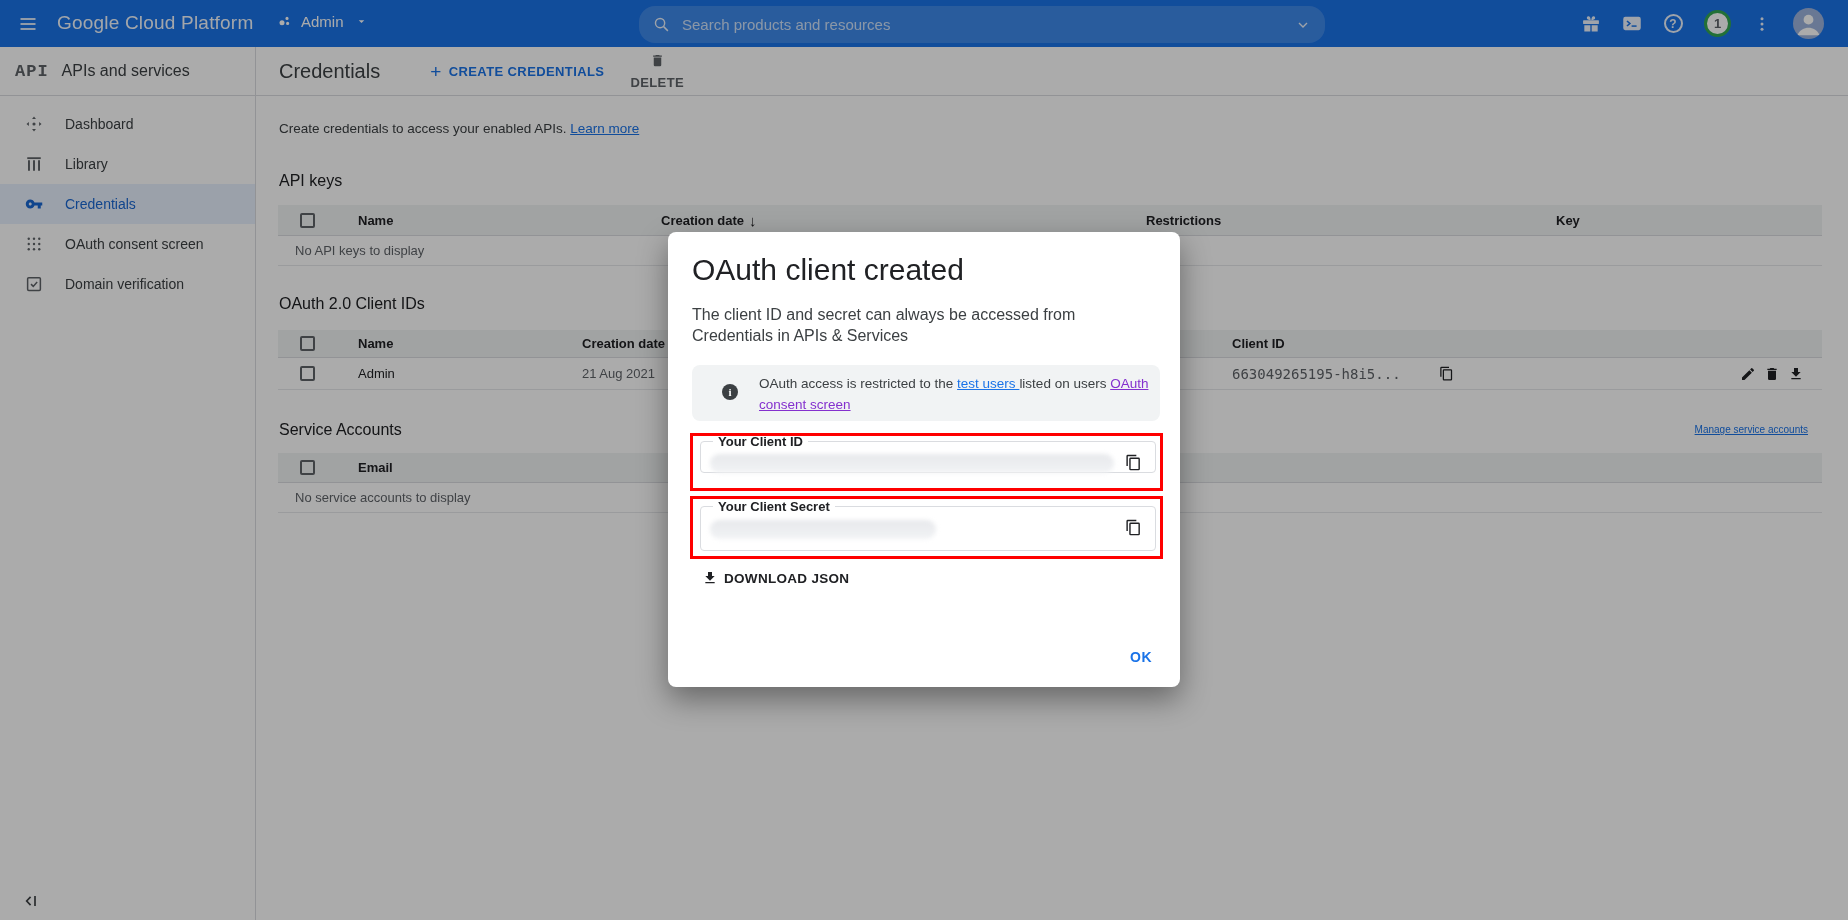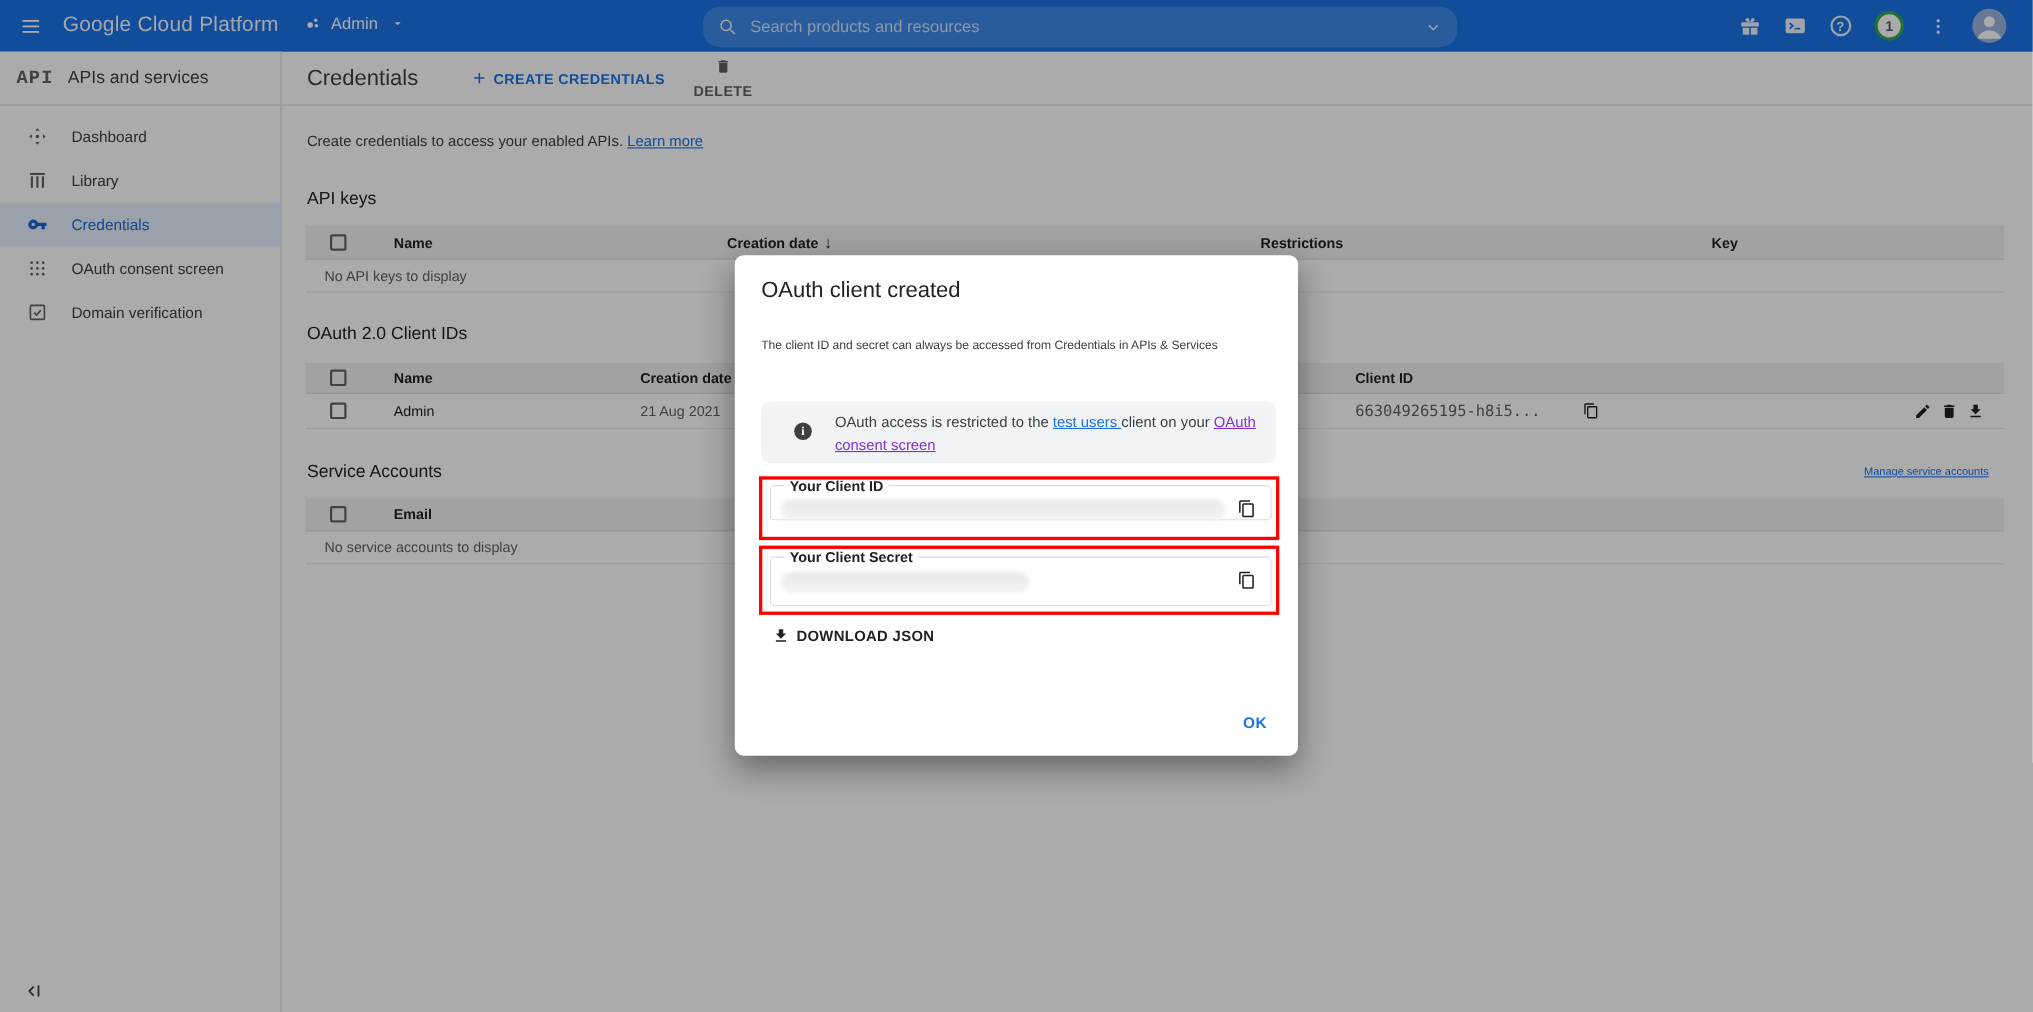--- a/index.html
+++ b/index.html
@@ -68,22 +68,22 @@
   .empty-row{height:30px;display:flex;align-items:center;padding-left:17px;border-bottom:1px solid #e6e8ea;font-size:13px;color:var(--text-secondary);}
   .cell-dark{color:var(--text-primary);}
   .mono{font-family:"DejaVu Sans Mono","Liberation Mono",monospace;font-size:14px;}
   .cid-cell{display:flex;align-items:center;gap:38px;}
   .icon-btn{color:var(--text-primary);cursor:pointer;}
   .row-actions{display:flex;align-items:center;gap:8px;}
 
   
   .scrim{position:absolute;inset:0;background:var(--scrim);z-index:10;}
   .modal{position:absolute;left:668px;top:232px;width:512px;height:455px;background:#fff;border-radius:8px;box-shadow:0 12px 30px rgba(0,0,0,.4);z-index:20;}
-  .m-title{position:absolute;left:24px;top:21px;font-size:20px;color:var(--text-primary);}
-  .m-body{position:absolute;left:24px;top:72px;width:452px;font-size:11px;line-height:21px;color:#3c4043;}
+  .m-title{position:absolute;left:24px;top:21px;font-size:30px;color:var(--text-primary);}
+  .m-body{position:absolute;left:24px;top:72px;width:452px;font-size:16px;line-height:21px;color:#3c4043;}
   .infobox{position:absolute;left:24px;top:133px;width:468px;height:56px;background:var(--band);border-radius:8px;}
   .info-icon{position:absolute;left:30px;top:19px;width:16px;height:16px;border-radius:50%;background:#3c4043;color:#fff;font-size:11px;font-weight:bold;display:flex;align-items:center;justify-content:center;font-family:"Liberation Serif",serif;}
   .info-text{margin-left:67px;padding-top:9px;width:398px;font-size:13.5px;line-height:20.5px;color:#3c4043;}
   .field{position:absolute;left:32px;width:456px;border:1px solid var(--divider);border-radius:4px;background:#fff;}
   .f1{top:209px;height:32px;}
   .f2{top:274px;height:45px;}
   .field-label{position:absolute;left:12px;top:-8px;background:#fff;padding:0 5px;font-size:13px;font-weight:bold;color:var(--text-primary);white-space:nowrap;}
   .pill{position:absolute;left:9px;border-radius:10px;background:linear-gradient(180deg,#e7e9ec,#f2f3f5);filter:blur(2px);}
   .pill1{top:12px;width:404px;height:19px;}
   .pill2{top:13px;width:226px;height:19px;}
@@ -342,21 +342,21 @@
 
 <div class="scrim"></div>
 
 <div class="modal">
   <div class="m-title">OAuth client created</div>
   <div class="m-body">The client ID and secret can always be accessed from Credentials in APIs &amp; Services</div>
 
   <div class="infobox">
     <span class="info-icon">i</span>
     <div class="info-text">
-      <span>OAuth access is restricted to the </span><span class="link">test users </span><span>client on your </span><span class="vlink">OAuth consent screen</span>
+      <span>OAuth access is restricted to the </span><span class="link">test users </span><span>listed on users </span><span class="vlink">OAuth consent screen</span>
     </div>
   </div>
 
   <div class="field f1">
     <span class="field-label">Your Client ID</span>
     <div class="pill pill1"></div>
     <span class="copy-btn ico">
       <svg width="17" height="17" viewBox="0 0 24 24" fill="currentColor">
           <path d="M16 1H4a2 2 0 0 0-2 2v14h2V3h12V1zm3 4H8a2 2 0 0 0-2 2v14a2 2 0 0 0 2 2h11a2 2 0 0 0 2-2V7a2 2 0 0 0-2-2zm0 16H8V7h11v14z"></path>
         </svg>

